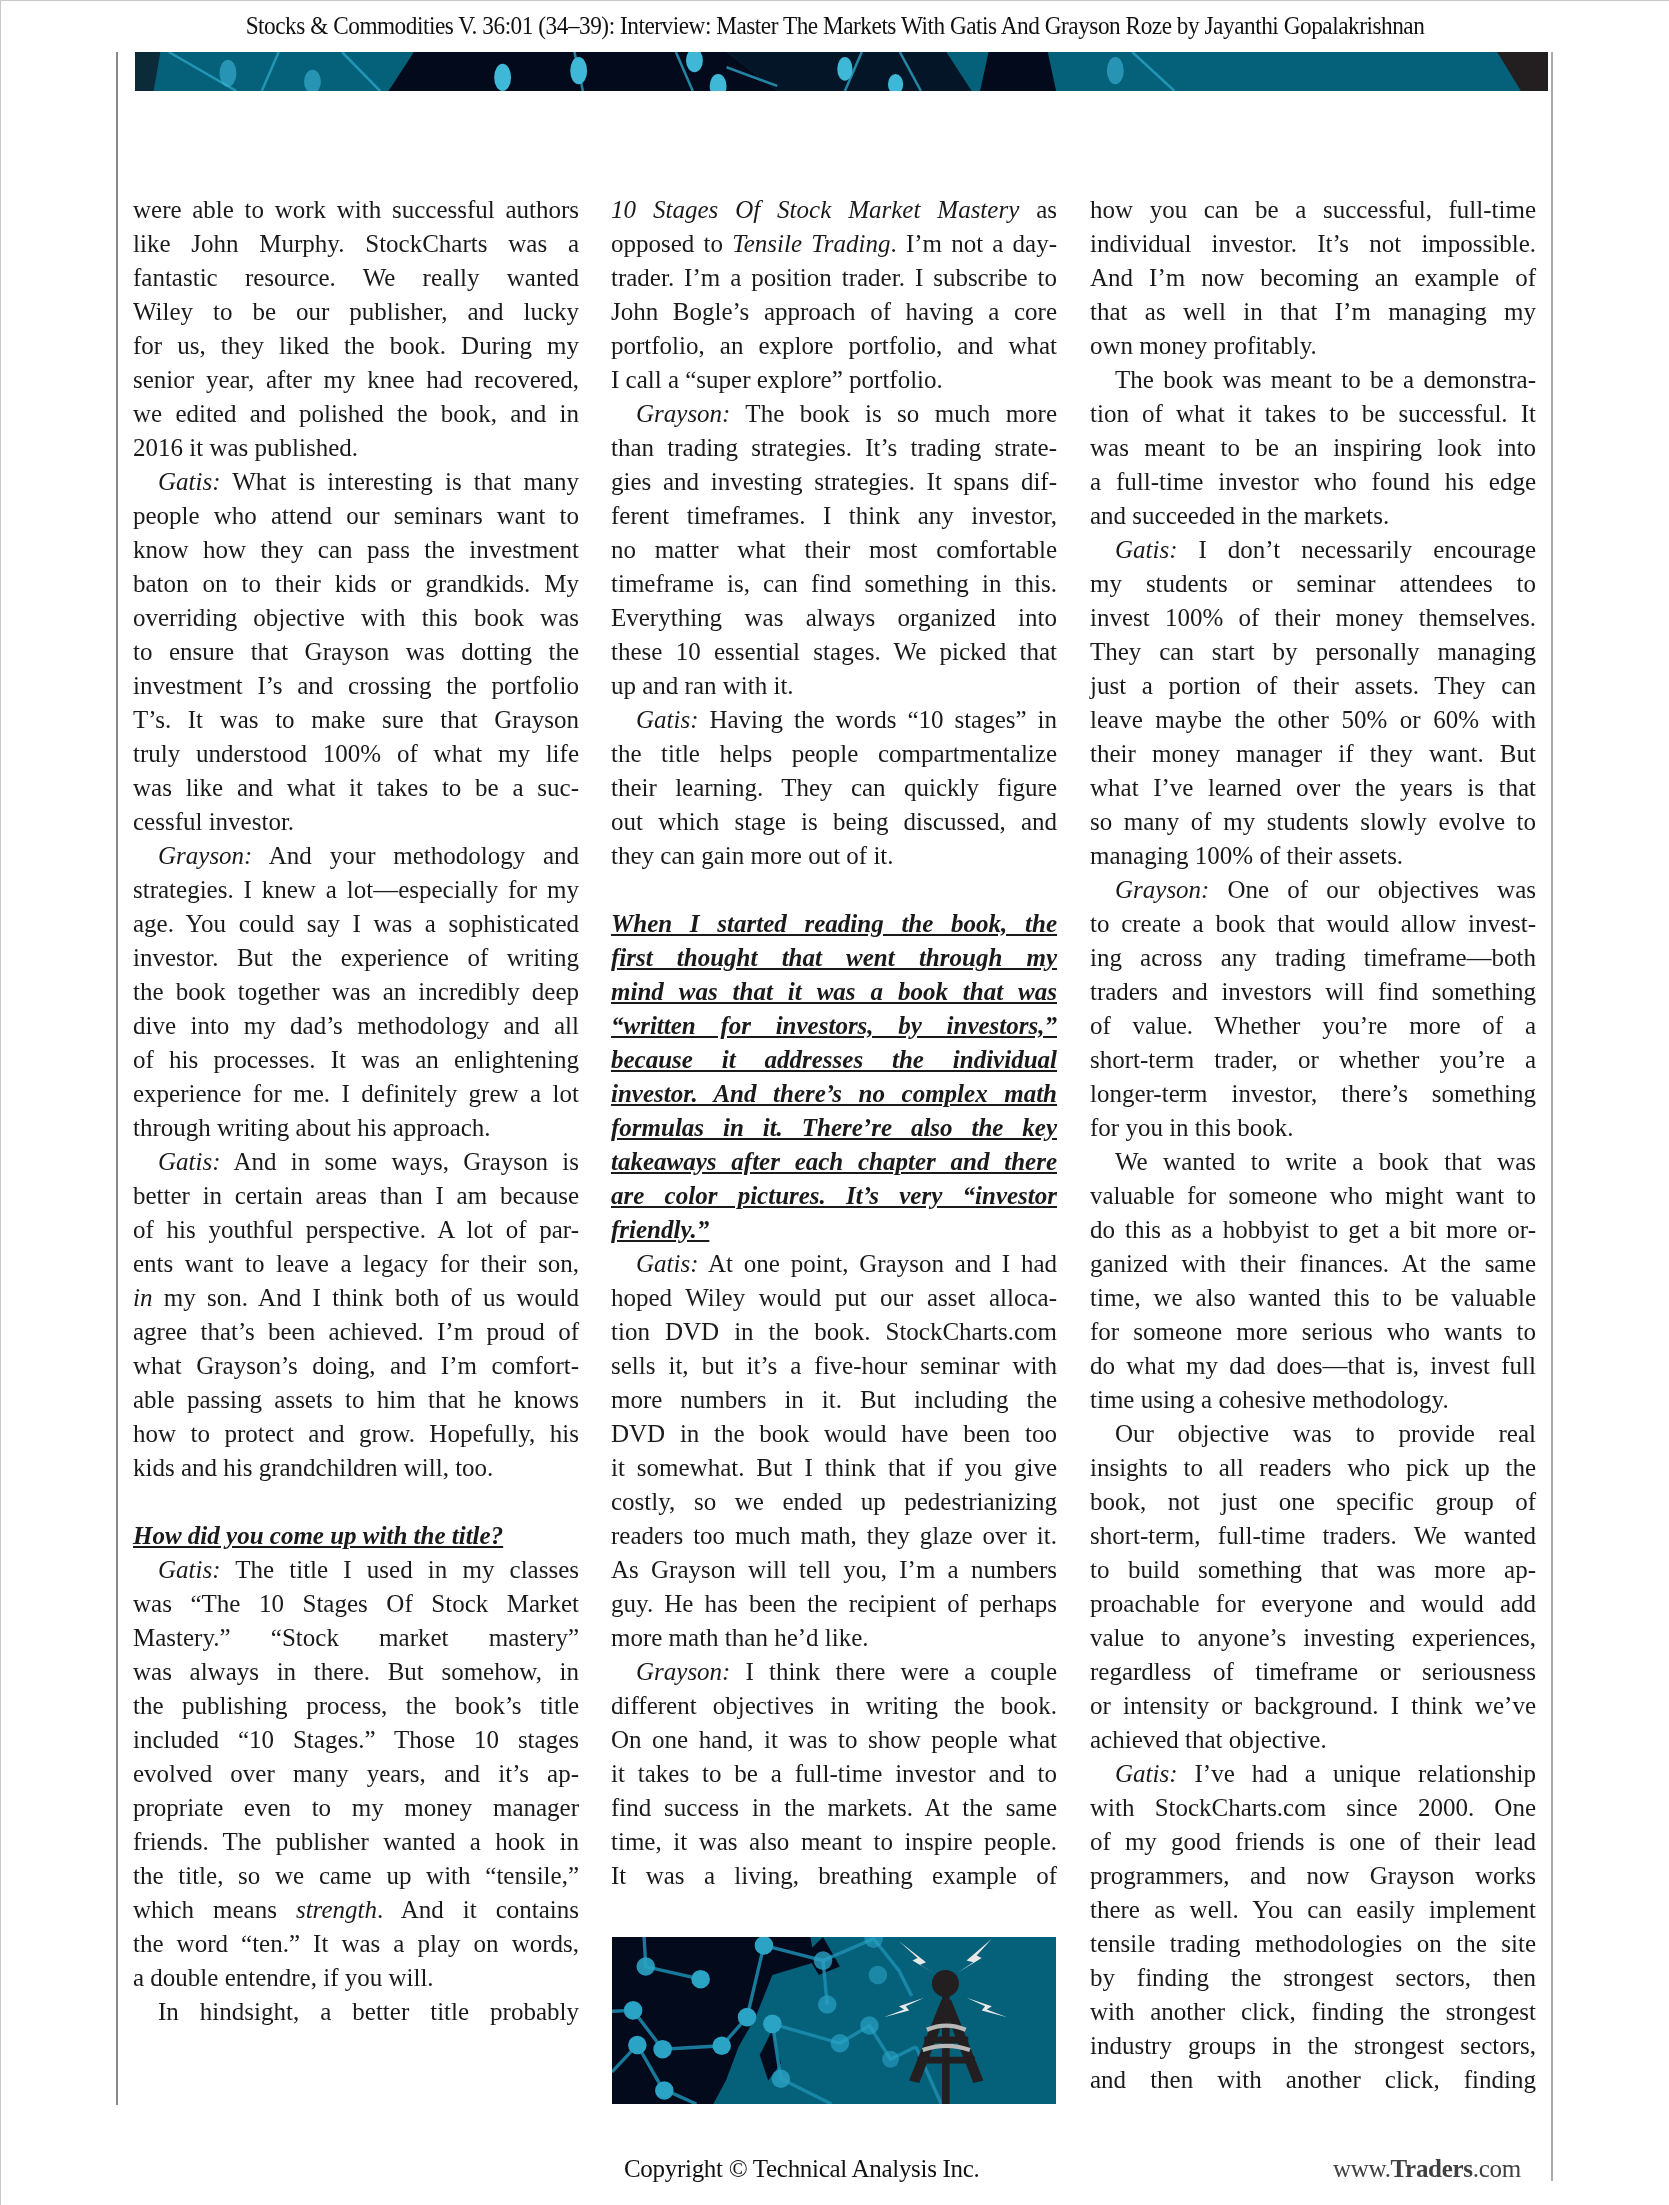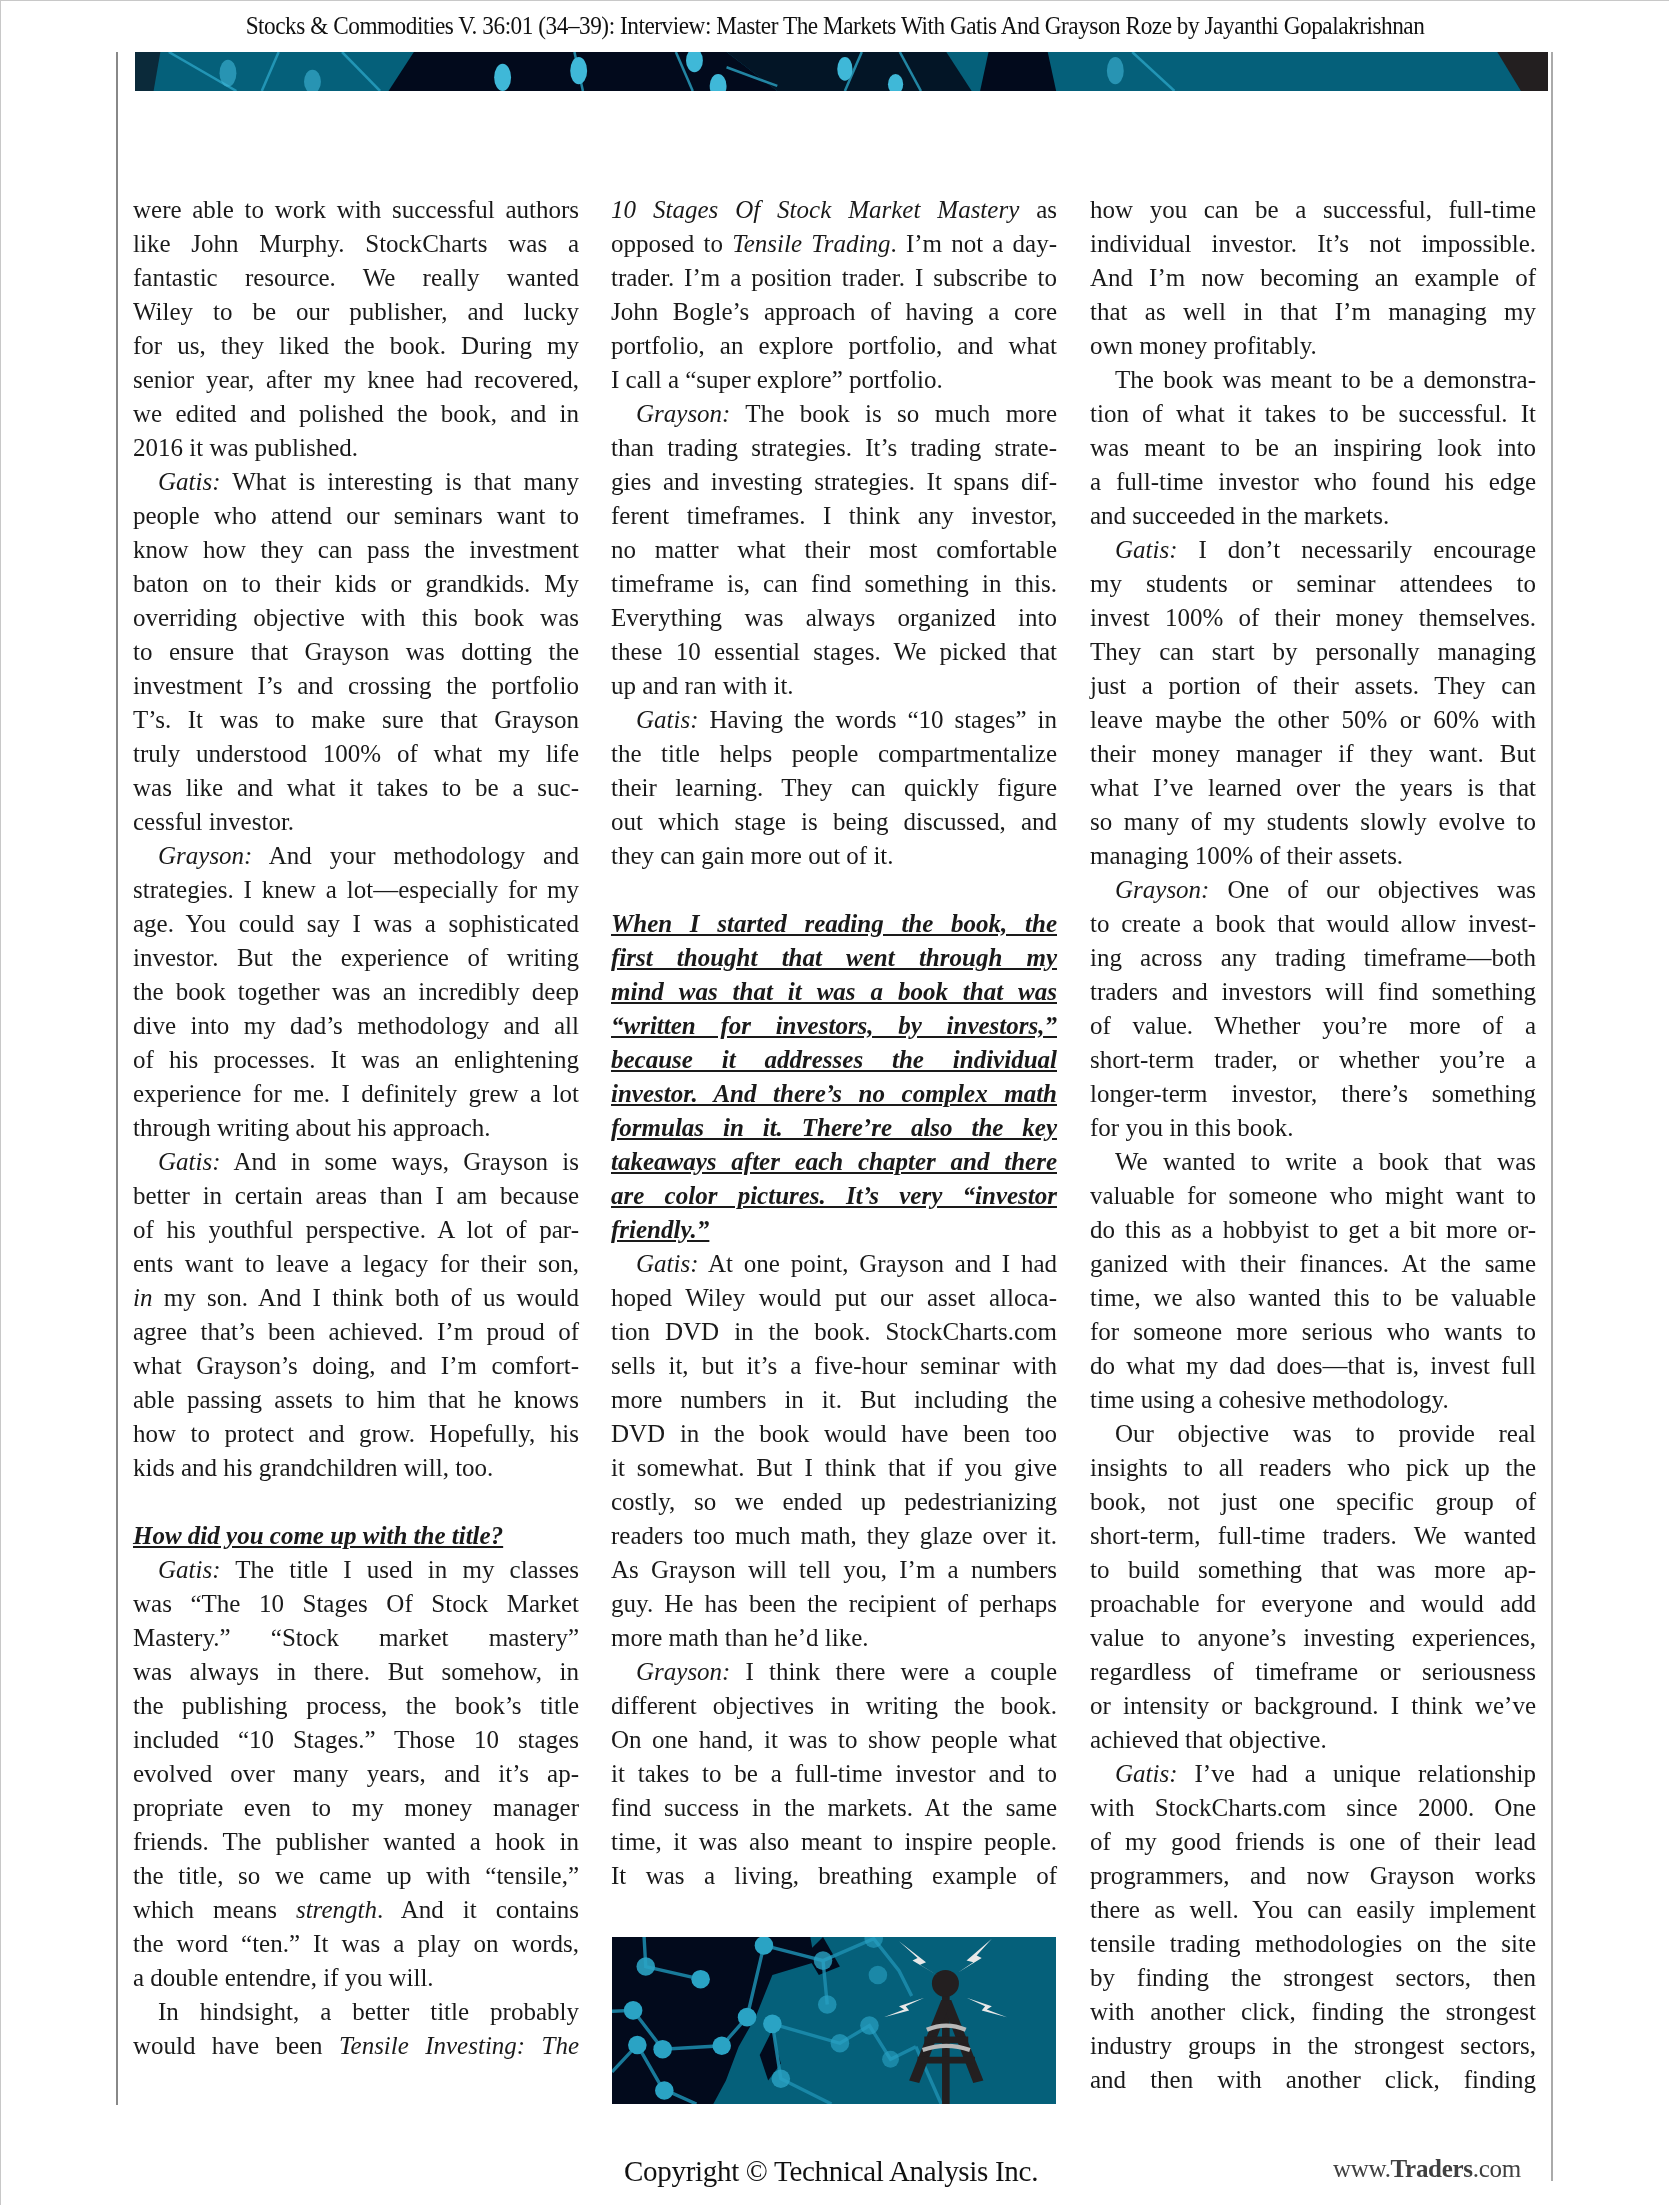--- a/index.html
+++ b/index.html
@@ -17,21 +17,21 @@
   .col-1 { left:133px; }
   .col-2 { left:611px; }
   .col-3 { left:1090px; }
   .line { display:block; height:34px; white-space:nowrap; text-align:justify; text-align-last:justify; }
   .line.last { text-align-last:left; }
   .line.indent { padding-left:25px; }
   .line.blank { }
   .i { font-style:italic; }
   .bi { font-style:italic; font-weight:bold;text-decoration:underline; }
   .figure { position:absolute; left:612px; top:1937px; width:444px; height:167px; overflow:hidden; }
-  .footer-copy { position:absolute; left:624px; top:2155px; font-size:29px; color:#111; letter-spacing:-0.3px; }
+  .footer-copy { position:absolute; left:624px; top:2155px; font-size:25px; color:#111; letter-spacing:-0.3px; }
   .footer-url  { position:absolute; left:1333px; top:2155px; font-size:25px; color:#404040; letter-spacing:-0.3px; }
   .footer-url b { font-weight:bold; }
 </style>
 </head>
 <body>
 
 <div class="frame"></div>
 
 <div class="running-head">Stocks &amp; Commodities V. 36:01 (34–39): Interview: Master The Markets With Gatis And Grayson Roze by Jayanthi Gopalakrishnan</div>
 
@@ -119,21 +119,20 @@
     <span class="line"><span>the publishing process, the book’s title</span></span>
     <span class="line"><span>included “10 Stages.” Those 10 stages</span></span>
     <span class="line"><span>evolved over many years, and it’s ap-</span></span>
     <span class="line"><span>propriate even to my money manager</span></span>
     <span class="line"><span>friends. The publisher wanted a hook in</span></span>
     <span class="line"><span>the title, so we came up with “tensile,”</span></span>
     <span class="line"><span>which means </span><span class="i">strength</span><span>. And it contains</span></span>
     <span class="line"><span>the word “ten.” It was a play on words,</span></span>
     <span class="line last"><span>a double entendre, if you will.</span></span>
     <span class="line indent"><span>In hindsight, a better title probably</span></span>
-    <span class="line"><span>would have been </span><span class="i">Tensile Investing: The</span></span>
   </div>
 <div class="col col-2">
     <span class="line"><span class="i">10 Stages Of Stock Market Mastery</span><span> as</span></span>
     <span class="line"><span>opposed to </span><span class="i">Tensile Trading</span><span>. I’m not a day-</span></span>
     <span class="line"><span>trader. I’m a position trader. I subscribe to</span></span>
     <span class="line"><span>John Bogle’s approach of having a core</span></span>
     <span class="line"><span>portfolio, an explore portfolio, and what</span></span>
     <span class="line last"><span>I call a “super explore” portfolio.</span></span>
     <span class="line indent"><span class="i">Grayson:</span><span> The book is so much more</span></span>
     <span class="line"><span>than trading strategies. It’s trading strate-</span></span>

